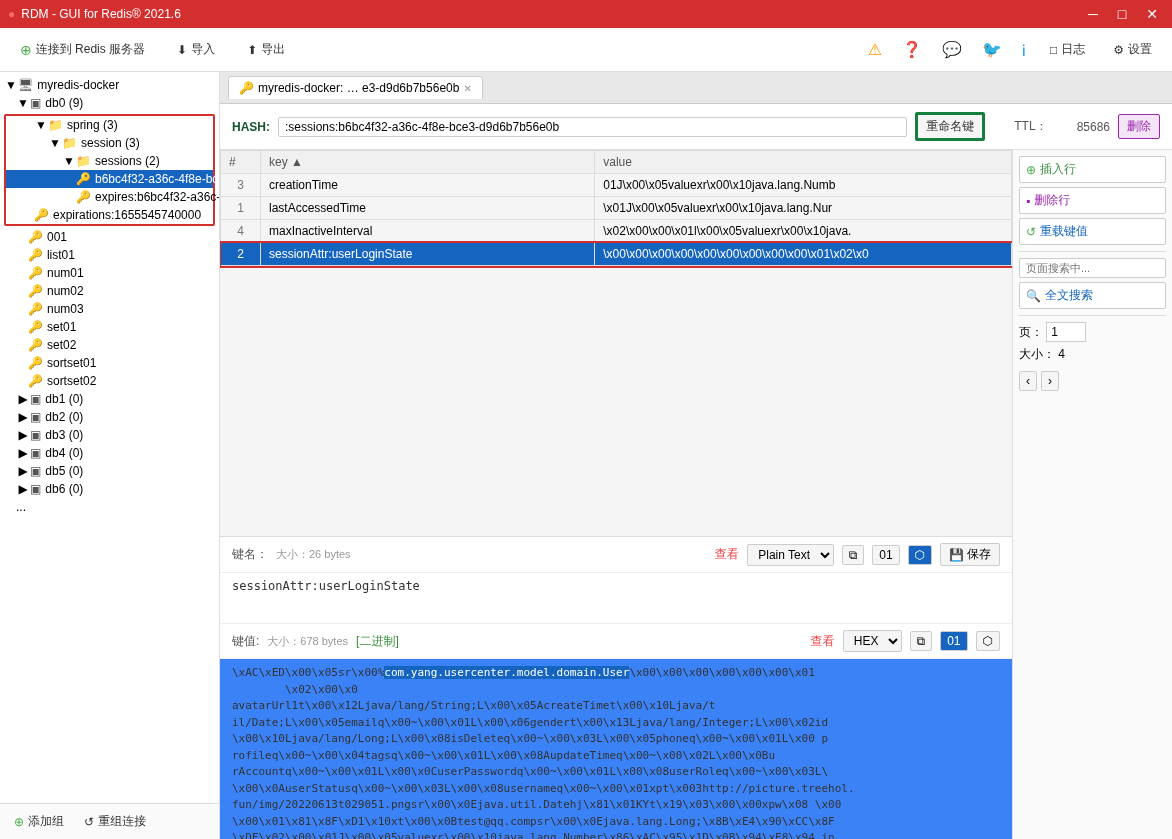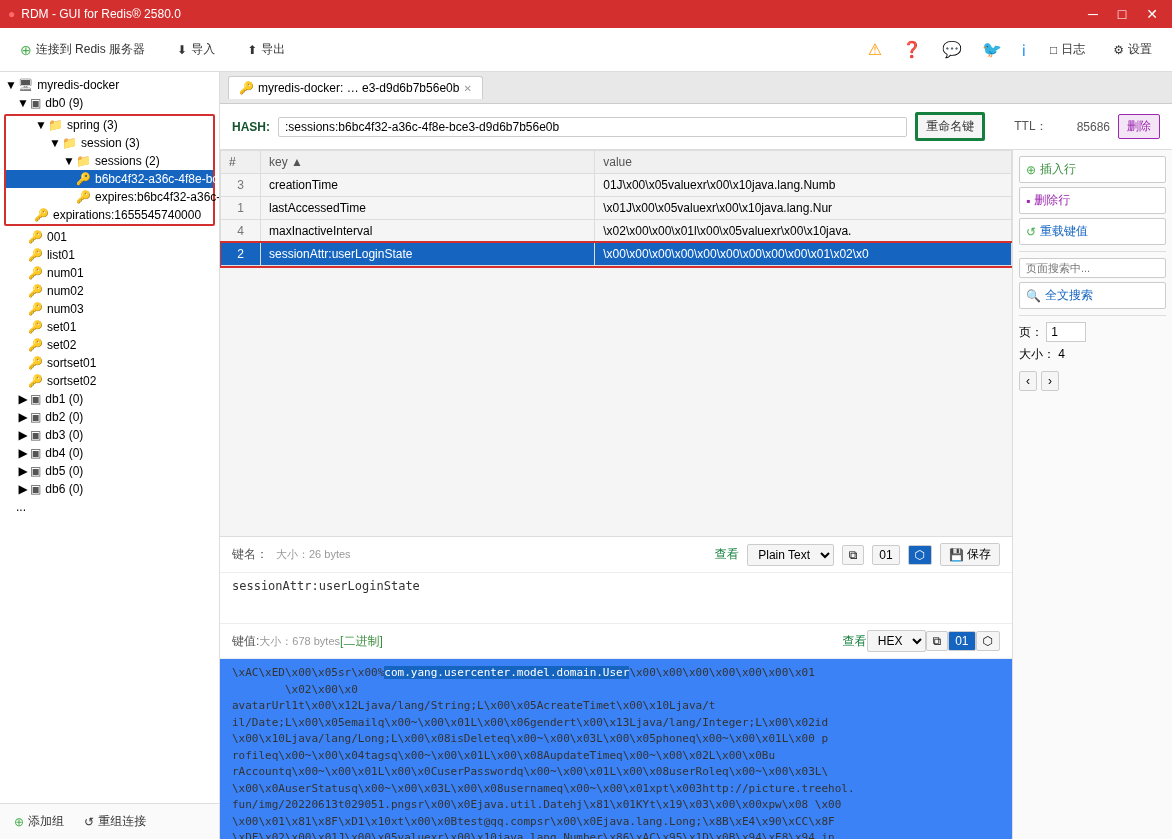--- a/index.html
+++ b/index.html
@@ -220,41 +220,41 @@
     .bottom-editor {
       border-top: 1px solid #ddd;
       background: #ffffff;
     }
     .key-name-bar {
       display: flex; align-items: center; gap: 8px;
       padding: 6px 12px; border-bottom: 1px solid #eee;
     }
     .key-name-label { color: #555; font-size: 12px; }
     .key-name-size { color: #999; font-size: 11px; }
-    .view-label { color: #15803d; font-size: 12px; }
+    .view-label { color: #ef4444; font-size: 12px; }
     .format-select {
       border: 1px solid #ccc; padding: 2px 6px; border-radius: 2px;
       font-size: 12px; background: #f5f5f5; cursor: pointer; text-align: center;
     }
     .icon-btn {
       border: 1px solid #ccc; background: #f5f5f5;
       padding: 2px 6px; cursor: pointer; border-radius: 2px;
       font-size: 12px;
     }
     .save-btn {
       border: 1px solid #ccc; background: #f5f5f5;
       padding: 2px 8px; cursor: pointer; border-radius: 2px;
       font-size: 12px; display: flex; align-items: center; gap: 3px;
     }
     .key-value-display {
       padding: 6px 12px; min-height: 50px; font-size: 12px;
       color: #333; background: #fff; font-family: monospace;
     }
     .value-bar {
-      display: flex; align-items: center; 
+      display: flex; align-items: center; gap: 8px;
       padding: 6px 12px; border-top: 1px solid #eee;
       border-bottom: 1px solid #eee;
     }
     .binary-badge {
       color: #388e3c; font-size: 12px; cursor: pointer;
     }
     .hex-area {
       padding: 6px 12px;
       background: #3b82f6;
       font-family: monospace;
@@ -270,21 +270,21 @@
     ::-webkit-scrollbar { width: 6px; height: 6px; }
     ::-webkit-scrollbar-track { background: #f0f0f0; }
     ::-webkit-scrollbar-thumb { background: #bbb; border-radius: 3px; }
   </style>
 </head>
 <body>
 
 <div class="titlebar">
   <div class="titlebar-left">
     <span style="color:#ff6b6b;">●</span>
-    <span>RDM - GUI for Redis® 2580.0</span>
+    <span>RDM - GUI for Redis® 2021.6</span>
   </div>
   <div class="titlebar-controls">
     <span class="titlebar-btn">─</span>
     <span class="titlebar-btn">□</span>
     <span class="titlebar-btn">✕</span>
   </div>
 </div>
 
 <div class="toolbar">
   <button class="toolbar-btn">

